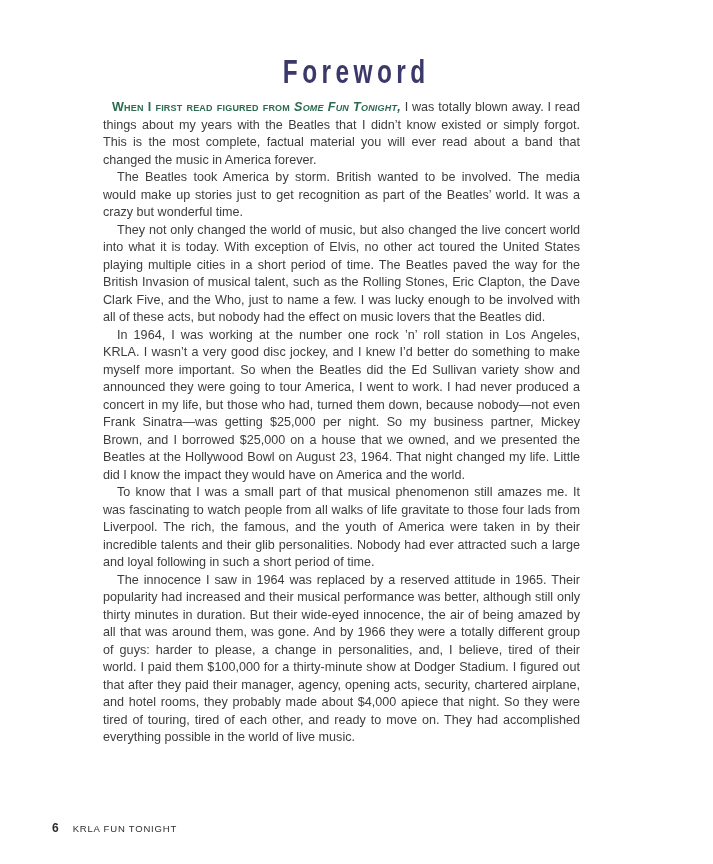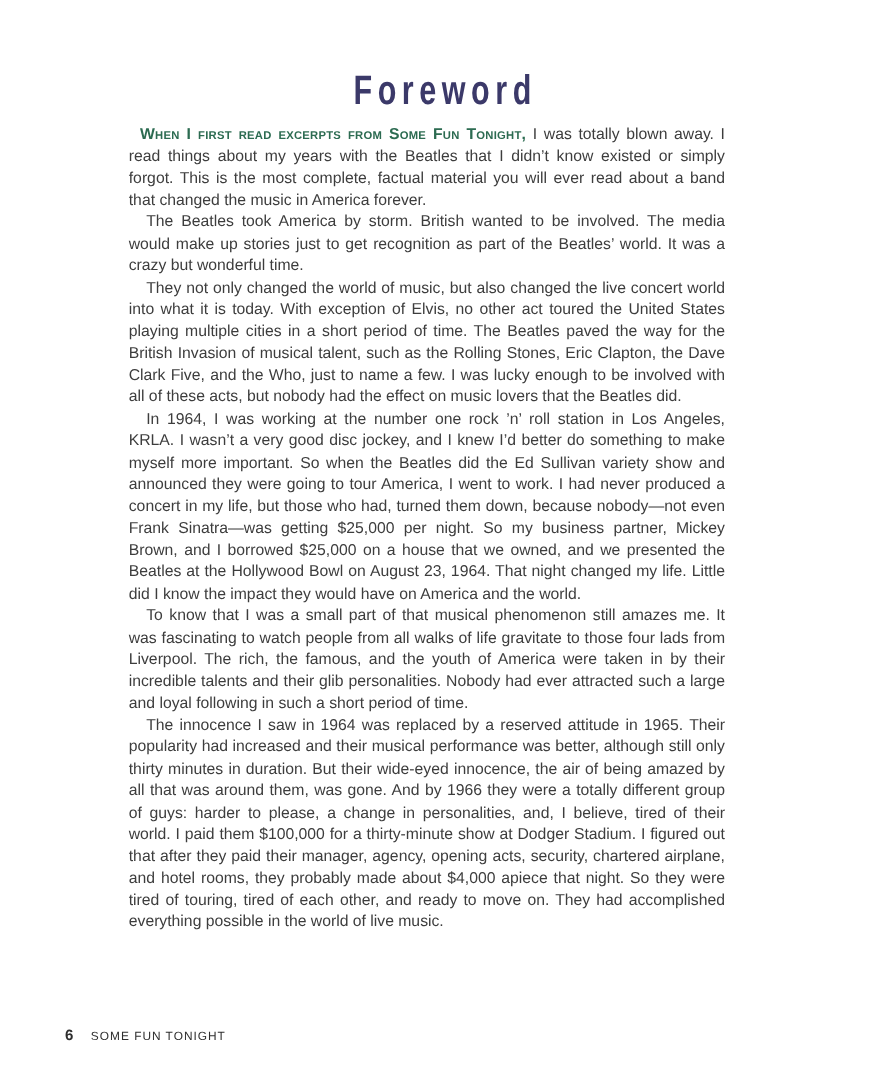--- a/index.html
+++ b/index.html
@@ -53,20 +53,21 @@
   .para.first{
     text-indent:9px;
   }
   .lead-in{
     font-variant:small-caps;
     font-weight:bold;
     color:var(--leadin-color);
     letter-spacing:0.2px;
   }
   .lead-in.book-title{
+    font-style:italic;
   }
   .page-footer{
     position:absolute;
     left:52px;
     top:821px;
     display:flex;
     align-items:baseline;
     gap:14px;
     color:var(--footer-color);
   }
@@ -80,28 +81,28 @@
   }
 </style>
 </head>
 <body>
 
 <div class="page">
 
   <h1 class="chapter-title"><span class="squeeze">Foreword</span></h1>
 
   <div class="body-text">
-    <p class="para first"><span class="lead-in">When I first read excerpts from </span><span class="lead-in book-title">Some Fun Tonight,</span><span> I was totally blown away. I read things about my years with the Beatles that I didn’t know existed or simply forgot. This is the most complete, factual material you will ever read about a band that changed the music in America forever.</span></p>
+    <p class="para first"><span class="lead-in">When I first read figured from </span><span class="lead-in book-title">Some Fun Tonight,</span><span> I was totally blown away. I read things about my years with the Beatles that I didn’t know existed or simply forgot. This is the most complete, factual material you will ever read about a band that changed the music in America forever.</span></p>
     <div>
         <p class="para">The Beatles took America by storm. British wanted to be involved. The media would make up stories just to get recognition as part of the Beatles’ world. It was a crazy but wonderful time.</p>
         <p class="para">They not only changed the world of music, but also changed the live concert world into what it is today. With exception of Elvis, no other act toured the United States playing multiple cities in a short period of time. The Beatles paved the way for the British Invasion of musical talent, such as the Rolling Stones, Eric Clapton, the Dave Clark Five, and the Who, just to name a few. I was lucky enough to be involved with all of these acts, but nobody had the effect on music lovers that the Beatles did.</p>
         <p class="para">In 1964, I was working at the number one rock ’n’ roll station in Los Angeles, KRLA. I wasn’t a very good disc jockey, and I knew I’d better do something to make myself more important. So when the Beatles did the Ed Sullivan variety show and announced they were going to tour America, I went to work. I had never produced a concert in my life, but those who had, turned them down, because nobody—not even Frank Sinatra—was getting $25,000 per night. So my business partner, Mickey Brown, and I borrowed $25,000 on a house that we owned, and we presented the Beatles at the Hollywood Bowl on August 23, 1964. That night changed my life. Little did I know the impact they would have on America and the world.</p>
         <p class="para">To know that I was a small part of that musical phenomenon still amazes me. It was fascinating to watch people from all walks of life gravitate to those four lads from Liverpool. The rich, the famous, and the youth of America were taken in by their incredible talents and their glib personalities. Nobody had ever attracted such a large and loyal following in such a short period of time.</p>
         <p class="para">The innocence I saw in 1964 was replaced by a reserved attitude in 1965. Their popularity had increased and their musical performance was better, although still only thirty minutes in duration. But their wide-eyed innocence, the air of being amazed by all that was around them, was gone. And by 1966 they were a totally different group of guys: harder to please, a change in personalities, and, I believe, tired of their world. I paid them $100,000 for a thirty-minute show at Dodger Stadium. I figured out that after they paid their manager, agency, opening acts, security, chartered airplane, and hotel rooms, they probably made about $4,000 apiece that night. So they were tired of touring, tired of each other, and ready to move on. They had accomplished everything possible in the world of live music.</p>
       </div>
   </div>
 
   <div class="page-footer">
     <span class="page-number">6</span>
-    <span class="running-title">SOME FUN TONIGHT</span>
+    <span class="running-title">KRLA FUN TONIGHT</span>
   </div>
 
 </div>
 
 </body></html>

